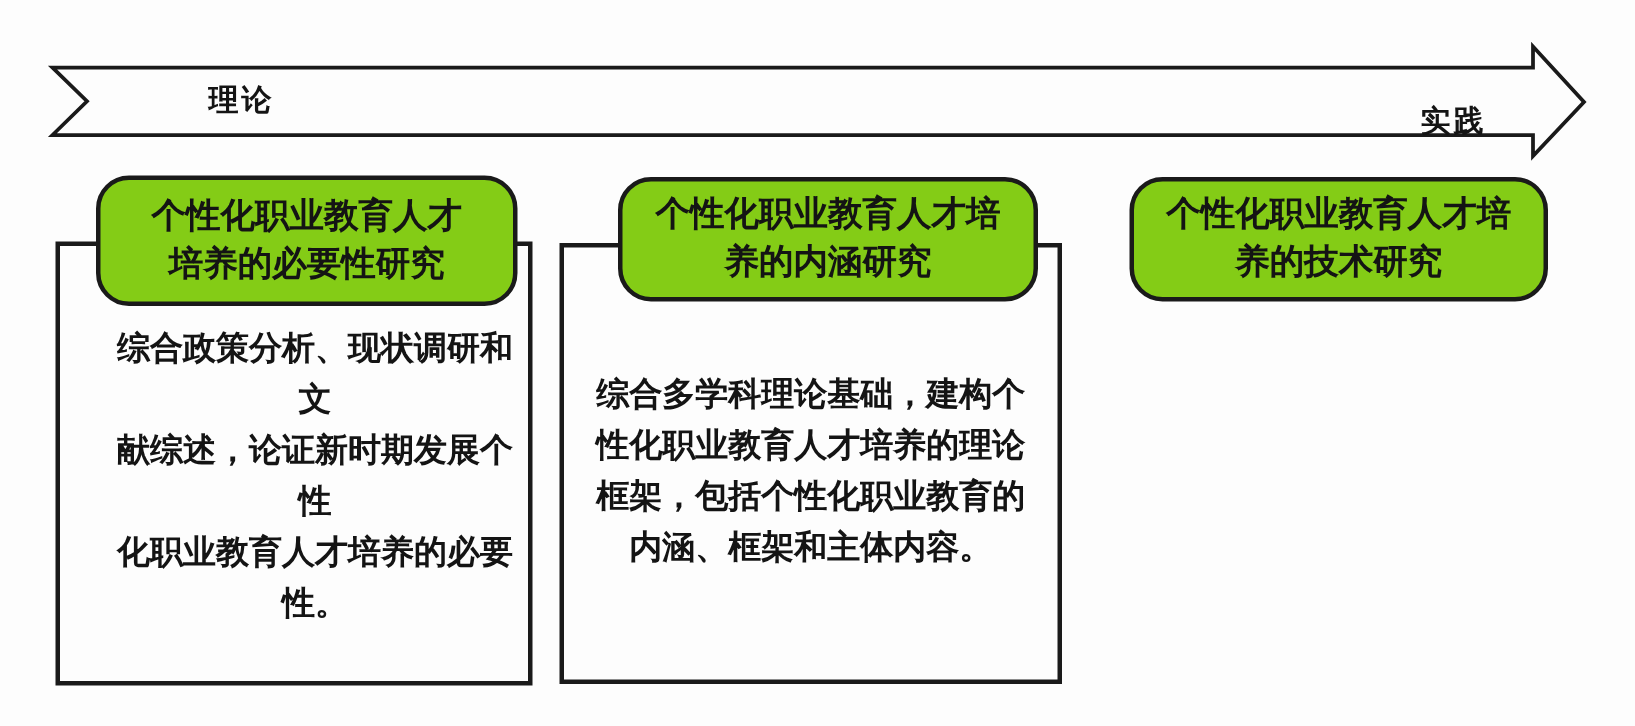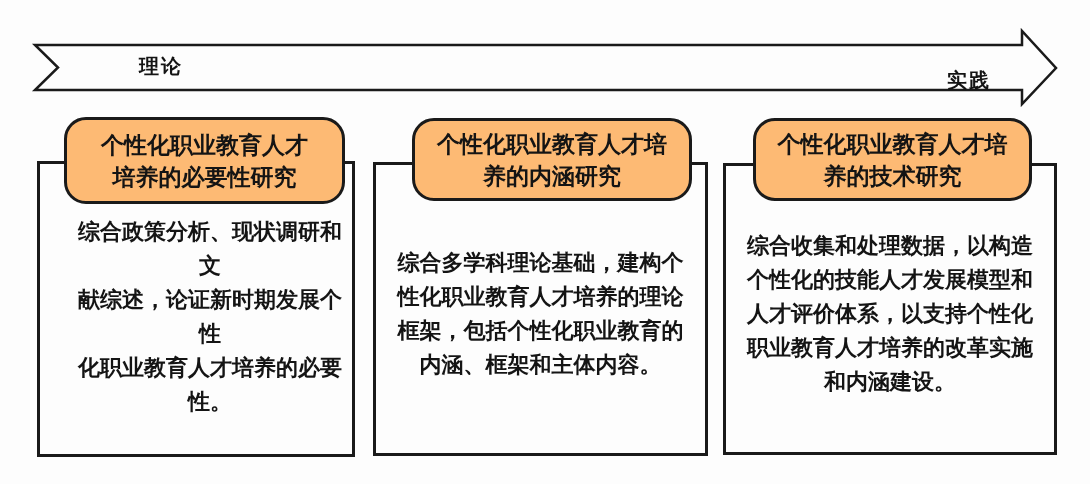--- a/index.html
+++ b/index.html
@@ -20,25 +20,25 @@
 
   .box-body {
     position:absolute; background:#fdfdfd; border:3px solid #1a1a1a;
     z-index:1; display:flex; align-items:center; justify-content:center;
   }
   .box-body.b1 { left:37px;  top:161px; width:318px; height:296px; padding-top:44px;padding-left:28px; }
   .box-body.b2 { left:373px; top:162px; width:335px; height:294px; padding-top:38px;justify-content:center; }
   .box-body.b3 { left:723px; top:163px; width:334px; height:292px; padding-top:37px; }
 
   .box-title {
-    position:absolute; background:#fdba74; border:3px solid #1a1a1a;
+    position:absolute; background:#84cc16; border:3px solid #1a1a1a;
     border-radius:22px; z-index:2;
     display:flex; align-items:center; justify-content:center;
     text-align:center; font-weight:bold; font-size:23px; line-height:32px;
-    white-space:pre-line; color:#141414;
+    white-space:pre-line; color:#141414;font-family:Liberation Mono, monospace;
   }
   .box-title.t1 { left:64px;  top:117px; width:281px; height:87px; }
   .box-title.t2 { left:412px; top:118px; width:280px; height:83px; }
   .box-title.t3 { left:753px; top:118px; width:279px; height:83px; }
 
   .box-text {
     font-weight:bold; font-size:22px; line-height:34px;
     text-align:center; white-space:pre-line; color:#141414;
     transform:translateY(-14px); width:100%;
   }
@@ -64,23 +64,16 @@
 
   <div class="box-body b2">
     <div class="box-text">综合多学科理论基础，建构个
 性化职业教育人才培养的理论
 框架，包括个性化职业教育的
 内涵、框架和主体内容。</div>
   </div>
   <div class="box-title t2">个性化职业教育人才培
 养的内涵研究</div>
 
-  <div class="box-body b3">
-    <div class="box-text">综合收集和处理数据，以构造
-个性化的技能人才发展模型和
-人才评价体系，以支持个性化
-职业教育人才培养的改革实施
-和内涵建设。</div>
-  </div>
   <div class="box-title t3">个性化职业教育人才培
 养的技术研究</div>
 
 </div>
 
 </body></html>

